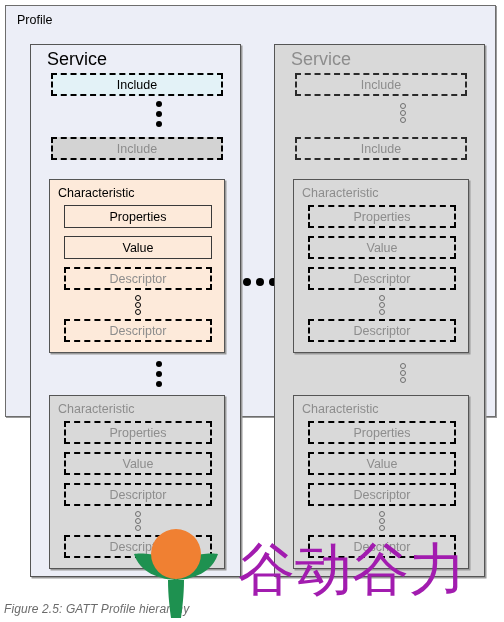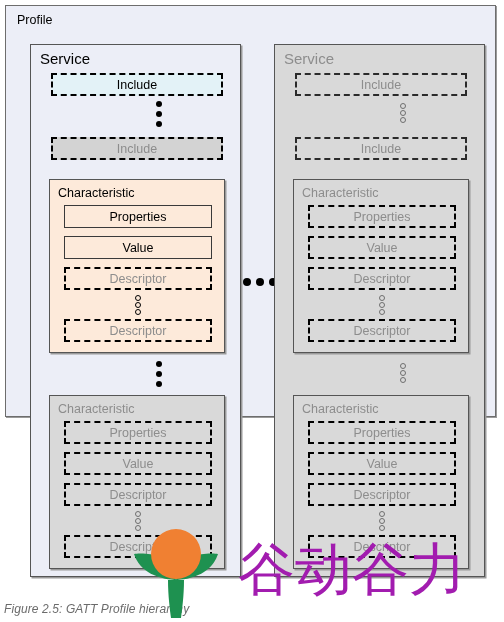--- a/index.html
+++ b/index.html
@@ -58,23 +58,23 @@
   .service-box.active {
     left: 24px;
     background: #eceef7;
   }
   .service-box.dim {
     left: 268px;
     background: #d9d9d9;
   }
   .service-title {
     position: absolute;
-    left: 9px;
+    left: 16px;
     top: 7px;
-    font-size: 15px;
+    font-size: 18px;
     line-height: 14px;
   }
   .service-box.active .service-title { color: #000000; }
   .service-box.dim .service-title { color: #8d8d8d; }
 
   
   .row-box {
     position: absolute;
     left: 20px;
     width: 172px;

